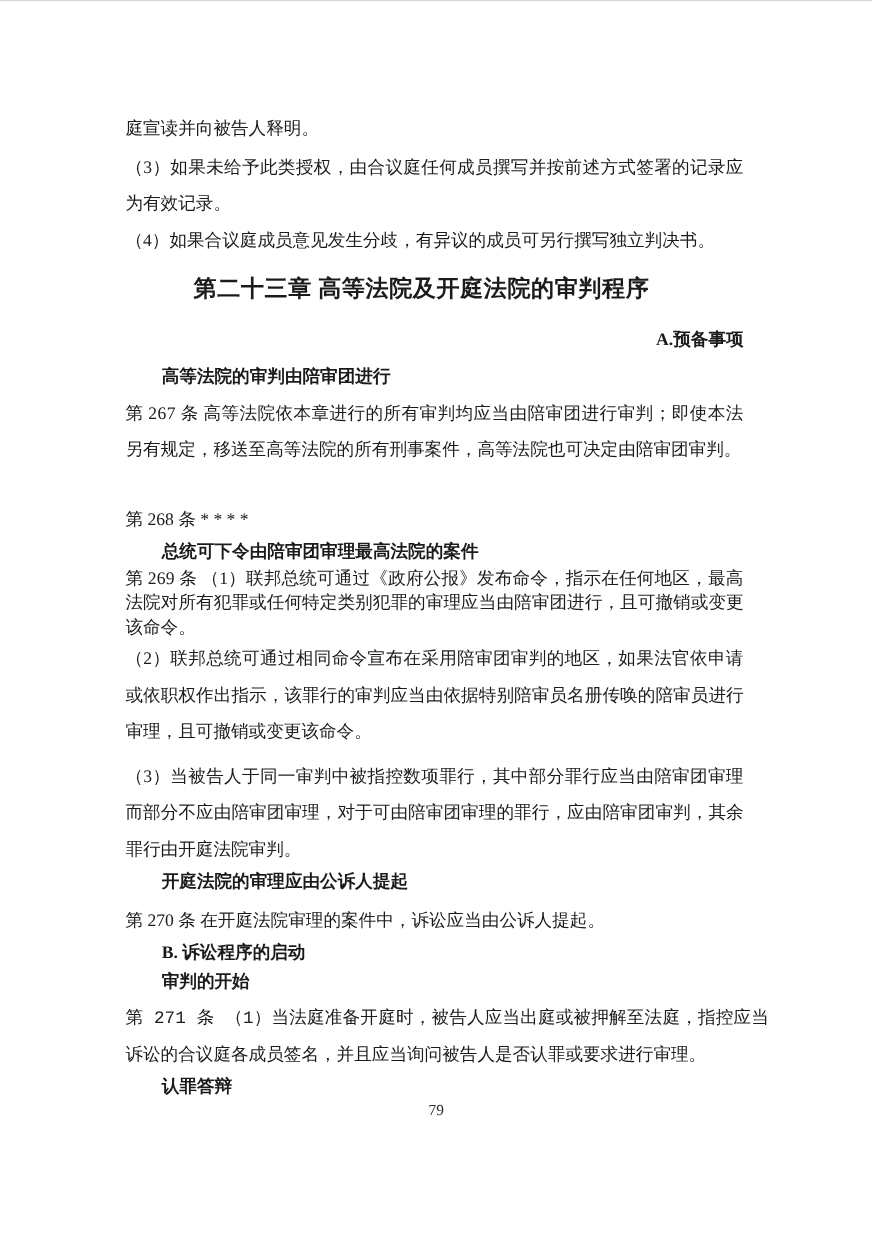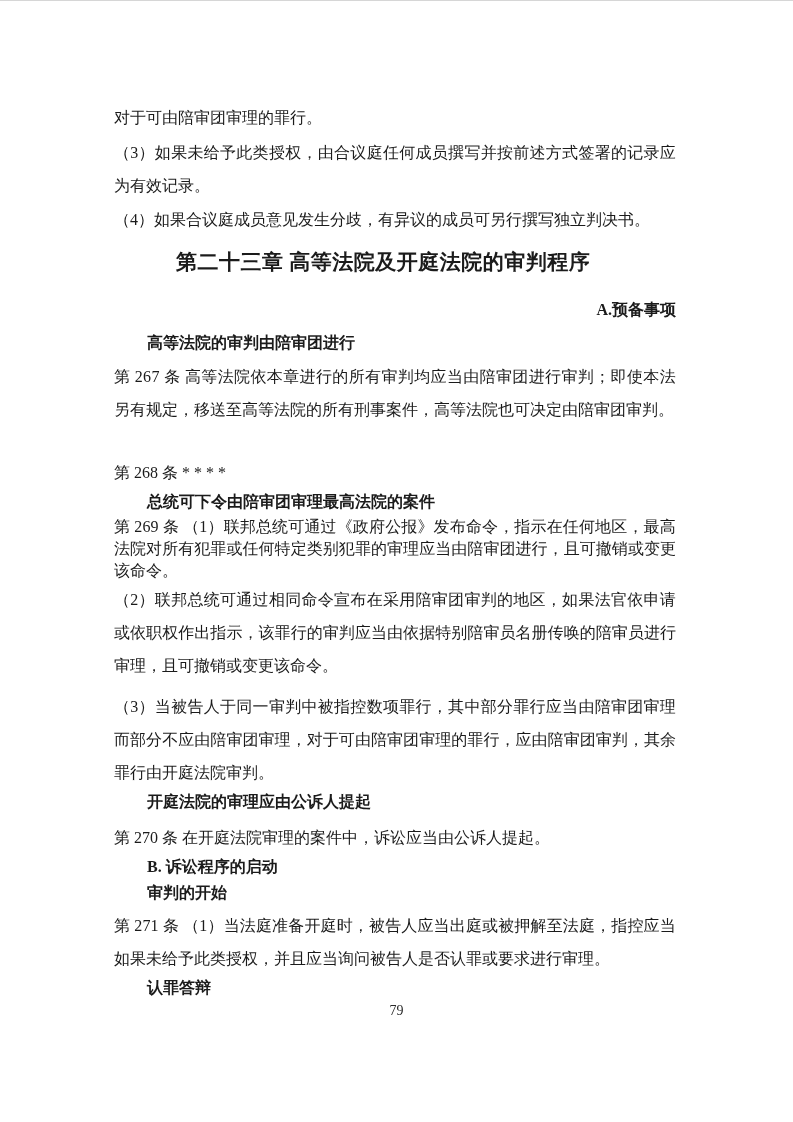--- a/index.html
+++ b/index.html
@@ -48,21 +48,21 @@
     line-height:20px;
     color:#2a2a2a;
   }
 </style>
 </head>
 <body>
 
 <div class="page">
   <div class="textblock">
 
-    <div class="ln"><span class="t">对于可由陪审团审理的罪行。</span></div>
+    <div class="ln"><span class="t">庭宣读并向被告人释明。</span></div>
     <div class="ln mt2"><span class="t fill" style="letter-spacing: 0.29px;">（3）如果未给予此类授权，由合议庭任何成员撰写并按前述方式签署的记录应</span></div>
     <div class="ln"><span class="t">为有效记录。</span></div>
     <div class="ln mt1"><span class="t">（4）如果合议庭成员意见发生分歧，有异议的成员可另行撰写独立判决书。</span></div>
 
     <div class="ln chapter mt6"><span class="t">第二十三章 高等法院及开庭法院的审判程序</span></div>
 
     <div class="ln hline heading mt13"><span class="t">A.预备事项</span></div>
     <div class="ln hline heading mt3"><span class="t">高等法院的审判由陪审团进行</span></div>
 
     <div class="ln mt2"><span class="t fill" style="letter-spacing: 0.37px;">第 267 条 高等法院依本章进行的所有审判均应当由陪审团进行审判；即使本法</span></div>
@@ -82,21 +82,21 @@
     <div class="ln mt8"><span class="t fill" style="letter-spacing: 0.29px;">（3）当被告人于同一审判中被指控数项罪行，其中部分罪行应当由陪审团审理</span></div>
     <div class="ln"><span class="t fill" style="letter-spacing: 0.06px;">而部分不应由陪审团审理，对于可由陪审团审理的罪行，应由陪审团审判，其余</span></div>
     <div class="ln"><span class="t">罪行由开庭法院审判。</span></div>
 
     <div class="ln hline2 heading"><span class="t">开庭法院的审理应由公诉人提起</span></div>
     <div class="ln mt6"><span class="t">第 270 条 在开庭法院审理的案件中，诉讼应当由公诉人提起。</span></div>
 
     <div class="ln hline2 heading"><span class="t">B. 诉讼程序的启动</span></div>
     <div class="ln hline2 heading"><span class="t">审判的开始</span></div>
 
-    <div class="ln mt3"><span class="t fill" style="letter-spacing: 0.15px;">第 271 条 （1）当法庭准备开庭时，被告人应当出庭或被押解至法庭，指控应当</span></div>
-    <div class="ln"><span class="t">如果未给予此类授权，并且应当询问被告人是否认罪或要求进行审理。</span></div>
+    <div class="ln mt3"><span class="t fill" style="letter-spacing: 0.15px; font-family: Liberation Mono, monospace;">第 271 条 （1）当法庭准备开庭时，被告人应当出庭或被押解至法庭，指控应当</span></div>
+    <div class="ln"><span class="t">诉讼的合议庭各成员签名，并且应当询问被告人是否认罪或要求进行审理。</span></div>
 
     <div class="ln hline2 heading"><span class="t">认罪答辩</span></div>
 
   </div>
 
   <div class="footer">79</div>
 </div>
 
 </body></html>

